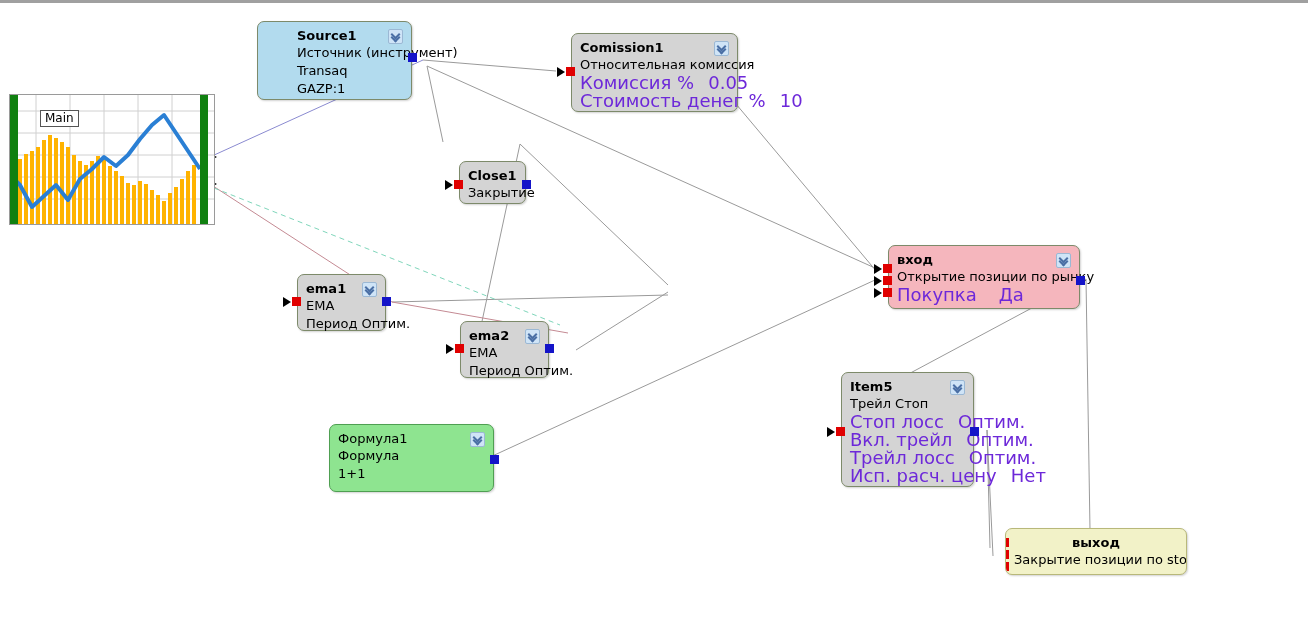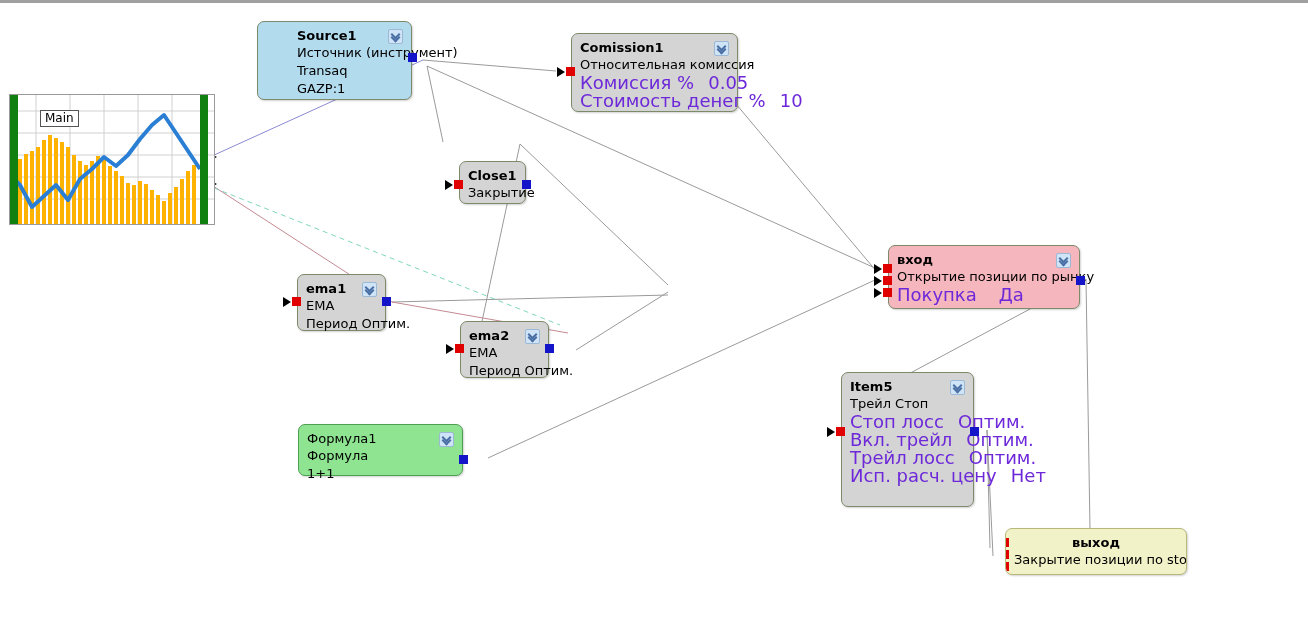--- a/index.html
+++ b/index.html
@@ -236,21 +236,21 @@
     </div>
     <div class="arrow" style="top:18px;"></div>
     <div class="port in" style="top:18px;"></div>
     <div class="arrow" style="top:30px;"></div>
     <div class="port in" style="top:30px;"></div>
     <div class="arrow" style="top:42px;"></div>
     <div class="port in" style="top:42px;"></div>
     <div class="port out" style="top:30px;"></div>
   </div>
 
-  <div class="node c-gray" style="left:841px;top:372px;width:133px;height:135px;">
+  <div class="node c-gray" style="left:841px;top:372px;width:133px;height:115px;">
     <div class="hdr">
       <div class="title">Item5</div>
       <div class="chev"></div>
     </div>
     <div class="sub">Трейл Стоп</div>
     <div class="row">
       <span class="k">Стоп лосс</span>
       <span class="v">Оптим.</span>
     </div>
     <div class="row">
@@ -263,21 +263,21 @@
     </div>
     <div class="row">
       <span class="k">Исп. расч. цену</span>
       <span class="v">Нет</span>
     </div>
     <div class="arrow" style="top:54px;"></div>
     <div class="port in" style="top:54px;"></div>
     <div class="port out" style="top:54px;"></div>
   </div>
 
-  <div class="node c-green" style="left:298px;top:424px;width:165px;height:52px;border-color:#4f9f52;">
+  <div class="node c-green" style="left:329px;top:424px;width:165px;height:68px;border-color:#4f9f52;">
     <div class="hdr">
       <div class="title" style="font-weight:normal;">Формула1</div>
       <div class="chev"></div>
     </div>
     <div class="sub">Формула</div>
     <div class="sub">1+1</div>
     <div class="port out" style="top:30px;"></div>
   </div>
 
   <div class="node c-yellow clip" style="left:1005px;top:528px;width:182px;height:47px;border-color:#b8b87a;">

